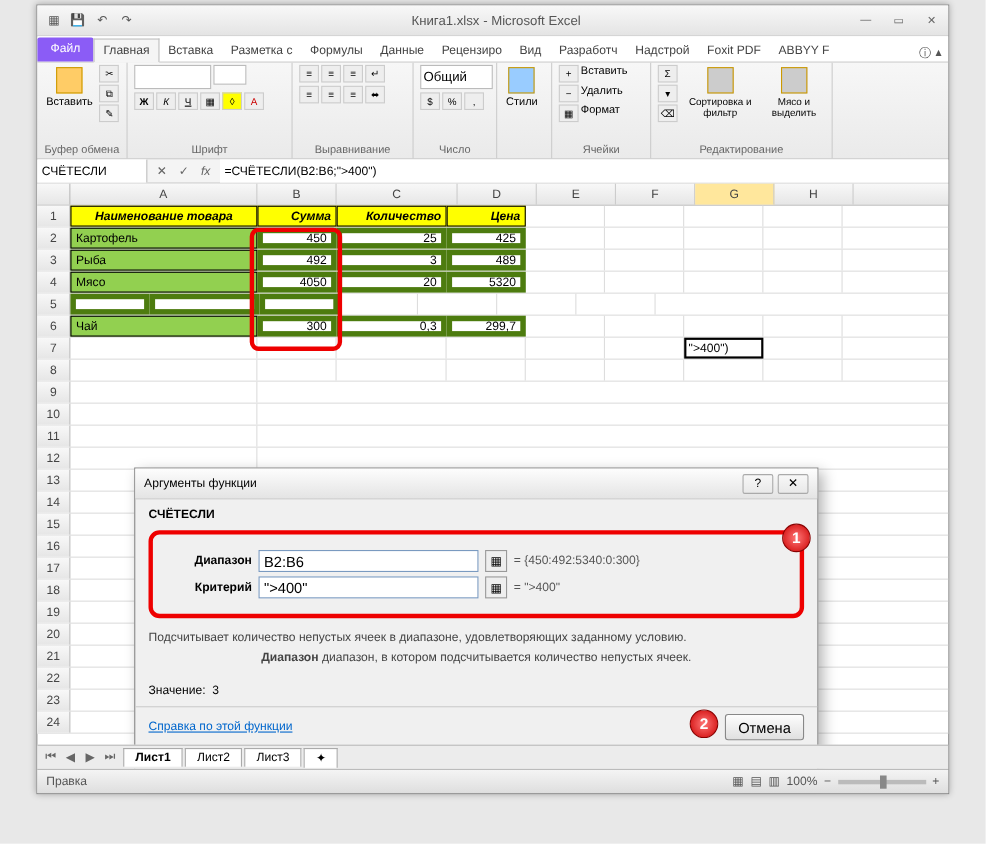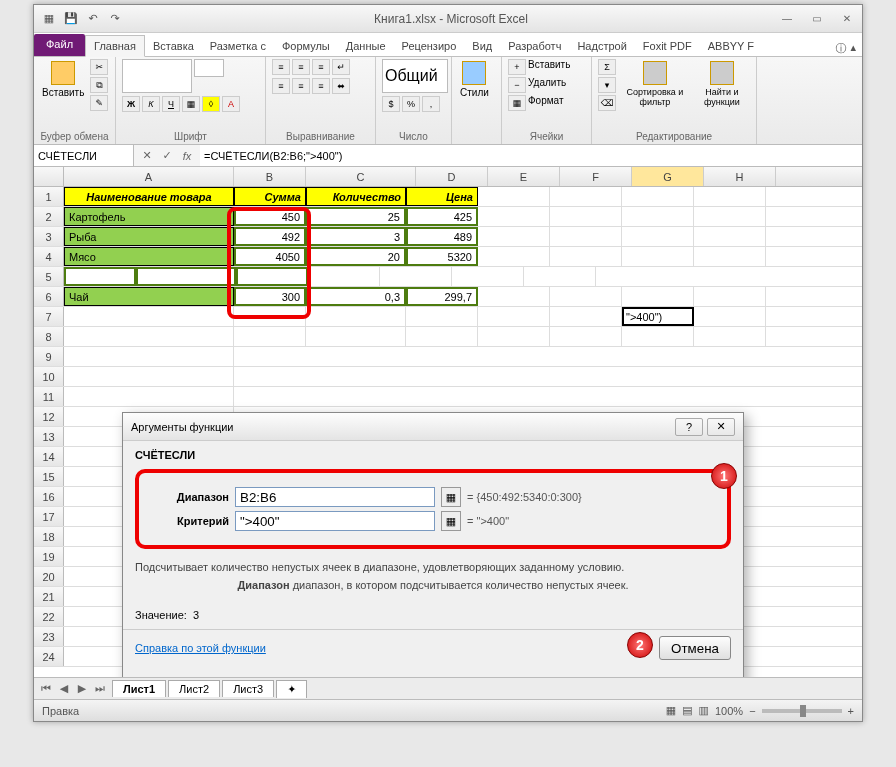--- a/index.html
+++ b/index.html
@@ -8,36 +8,36 @@
 .window { background: #fff; border: 1px solid #888; width: 830px; height: 718px; margin: 4px auto; box-shadow: 0 0 6px rgba(0,0,0,.3); position: relative; }
 
 .titlebar { height: 28px; background: linear-gradient(#f8f8f8,#e4e4e4); display: flex; align-items: center; border-bottom: 1px solid #ccc; }
 .titlebar .qat { display: flex; gap: 4px; padding: 0 6px; }
 .qat-btn { width: 18px; height: 18px; display: flex; align-items: center; justify-content: center; font-size: 11px; color: #555; }
 .titlebar .title { flex: 1; text-align: center; font-size: 12px; color: #555; }
 .win-controls { display: flex; }
 .win-btn { width: 30px; height: 20px; display: flex; align-items: center; justify-content: center; font-size: 10px; color: #666; }
 
 .ribbon-tabs { height: 24px; background: #fff; display: flex; align-items: flex-end; border-bottom: 1px solid #c0c0c0; font-size: 11px; }
-.file-tab { background: #701a75; color: #fff; padding: 4px 12px; height: 22px; border-radius: 2px 2px 0 0; }
+.file-tab { background: #8b5cf6; color: #fff; padding: 4px 12px; height: 22px; border-radius: 2px 2px 0 0; }
 .rtab { padding: 4px 8px; color: #444; cursor: pointer; }
 .rtab.active { background: #f5f5f5; border: 1px solid #c0c0c0; border-bottom: 1px solid #f5f5f5; margin-bottom: -1px; }
 .rtab-right { margin-left: auto; display: flex; gap: 4px; padding-right: 6px; }
 .rtab-right span { font-size: 11px; color: #555; }
 
 .ribbon { height: 88px; background: linear-gradient(#f7f7f7,#eaeaea); border-bottom: 1px solid #bbb; display: flex; font-size: 10px; }
 .rgroup { border-right: 1px solid #ccc; padding: 2px 6px; display: flex; flex-direction: column; justify-content: space-between; }
 .rgroup-body { display: flex; gap: 4px; align-items: flex-start; flex: 1; }
 .rgroup-label { text-align: center; color: #666; font-size: 10px; padding-top: 2px; }
 .big-btn { display: flex; flex-direction: column; align-items: center; gap: 2px; padding: 2px; }
 .big-btn .ico { width: 24px; height: 24px; background: #fc6; border: 1px solid #c90; }
 .mini-col { display: flex; flex-direction: column; gap: 2px; }
 .mini-btn { width: 18px; height: 16px; background: #eee; border: 1px solid #ccc; font-size: 9px; display: flex; align-items: center; justify-content: center; }
 .font-row { display: flex; gap: 2px; }
-.font-sel { width: 70px; height: 22px; border: 1px solid #bbb; background: #fff; font-size: 16px; padding: 16px 2px; }
+.font-sel { width: 70px; height: 22px; border: 1px solid #bbb; background: #fff; font-size: 12px; padding: 4px 2px; }
 .size-sel { width: 30px; height: 18px; border: 1px solid #bbb; background: #fff; font-size: 10px; }
 
 .formulabar { height: 22px; display: flex; border-bottom: 1px solid #bbb; background: #f4f4f4; font-size: 11px; }
 .namebox { width: 100px; border-right: 1px solid #bbb; background: #fff; padding: 2px 4px; display: flex; align-items: center; }
 .fb-btns { display: flex; align-items: center; gap: 2px; padding: 0 4px; }
 .fb-btn { width: 18px; height: 18px; display: flex; align-items: center; justify-content: center; font-size: 11px; color: #666; }
 .fb-input { flex: 1; background: #fff; padding: 2px 4px; display: flex; align-items: center; }
 
 .grid { position: relative; background: #fff; }
 .col-headers { display: flex; height: 20px; background: linear-gradient(#f8f8f8,#e6e6e6); border-bottom: 1px solid #bbb; font-size: 11px; }
@@ -47,27 +47,27 @@
 .ch.E, .ch.F, .ch.H { width: 72px; } .ch.G { width: 72px; background: #ffe79c; }
 
 .rows { }
 .row { display: flex; height: 20px; border-bottom: 1px solid #ddd; font-size: 11px; }
 .rh { width: 30px; background: linear-gradient(#f8f8f8,#e6e6e6); border-right: 1px solid #bbb; text-align: center; line-height: 20px; color: #444; }
 .cell { border-right: 1px solid #ddd; padding: 0 4px; display: flex; align-items: center; }
 .cell.A { width: 170px; } .cell.B { width: 72px; justify-content: flex-end; } .cell.C { width: 100px; justify-content: flex-end; } .cell.D { width: 72px; justify-content: flex-end; }
 .cell.E, .cell.F, .cell.H { width: 72px; } .cell.G { width: 72px; }
 .hdr { background: #ffff00; font-weight: bold; justify-content: center; border: 1px solid #000; font-style: italic; }
 .gcell { background: #92d050; border: 1px solid #000; }
-.bcell { border: 2px solid #4d7c0f; }
+.bcell { border: 5px solid #4d7c0f; }
 .row7 .cell.G { border: 2px solid #000; padding: 0 2px; }
 
 .red-box { position: absolute; border: 4px solid #e00; border-radius: 8px; pointer-events: none; }
 .red1 { left: 193px; top: 20px; width: 84px; height: 112px; }
 
-.dialog { position: absolute; left: 88px; top: 225px; width: 622px; height: 280px; background: #f0f0f0; border: 1px solid #888; box-shadow: 4px 4px 12px rgba(0,0,0,.3); font-size: 11px; }
+.dialog { position: absolute; left: 88px; top: 238px; width: 622px; height: 280px; background: #f0f0f0; border: 1px solid #888; box-shadow: 4px 4px 12px rgba(0,0,0,.3); font-size: 11px; }
 .dlg-title { height: 28px; background: linear-gradient(#fdfdfd,#e4e4e4); border-bottom: 1px solid #ccc; display: flex; align-items: center; padding: 0 8px; }
 .dlg-title-text { flex: 1; }
 .dlg-winbtn { width: 28px; height: 18px; border: 1px solid #aaa; margin-left: 4px; display: flex; align-items: center; justify-content: center; border-radius: 2px; }
 .dlg-body { padding: 8px 12px; }
 .fn-name { font-weight: bold; margin-bottom: 8px; }
 .arg-box { border: 4px solid #e00; border-radius: 10px; padding: 10px; position: relative; margin-bottom: 12px; }
 .callout { position: absolute; width: 26px; height: 26px; border-radius: 50%; background: radial-gradient(#f77,#c00); color: #fff; font-weight: bold; display: flex; align-items: center; justify-content: center; font-size: 14px; border: 1px solid #800; }
 .callout1 { right: -10px; top: -10px; }
 .arg-row { display: flex; align-items: center; gap: 6px; margin: 4px 0; }
 .arg-label { width: 80px; text-align: right; font-weight: bold; }
@@ -234,21 +234,21 @@
           <div class="mini-btn">Σ</div>
           <div class="mini-btn">▾</div>
           <div class="mini-btn">⌫</div>
         </div>
         <div class="big-btn">
             <div class="ico" style="background:#ccc"></div>
             <span style="font-size:9px;text-align:center">Сортировка и фильтр</span>
           </div>
         <div class="big-btn">
             <div class="ico" style="background:#ccc"></div>
-            <span style="font-size:9px;text-align:center">Найти и функции</span>
+            <span style="font-size:9px;text-align:center">Мясо и выделить</span>
           </div>
       </div>
       <div class="rgroup-label">Редактирование</div>
     </div>
   </div>
 
   <div class="formulabar">
     <div class="namebox">СЧЁТЕСЛИ</div>
     <div class="fb-btns">
       <div class="fb-btn">✕</div>

